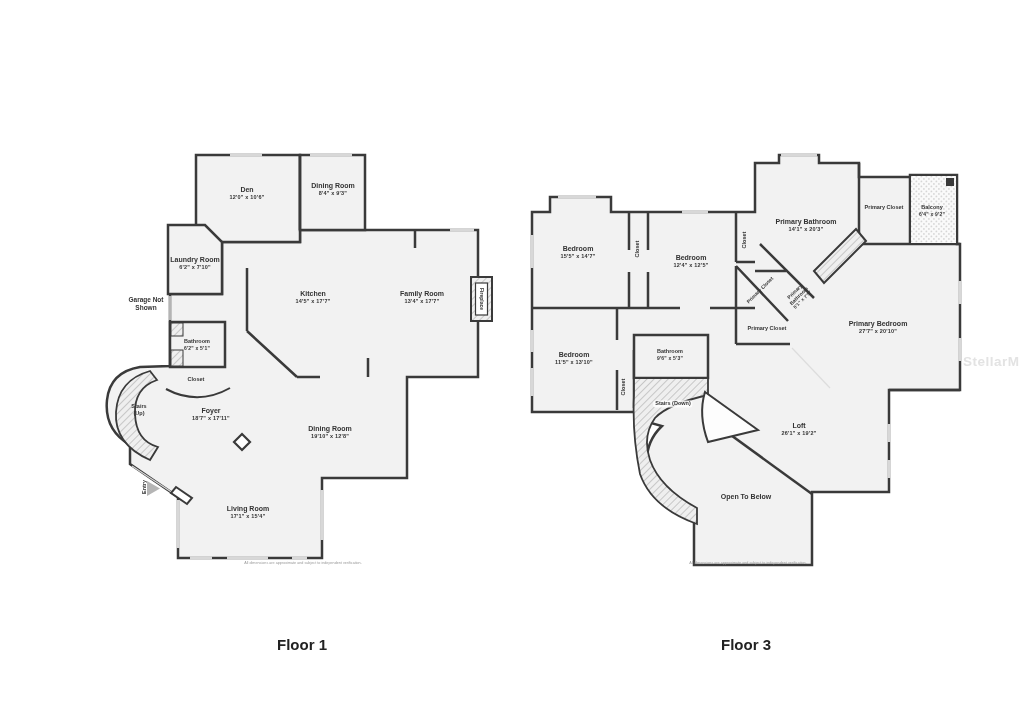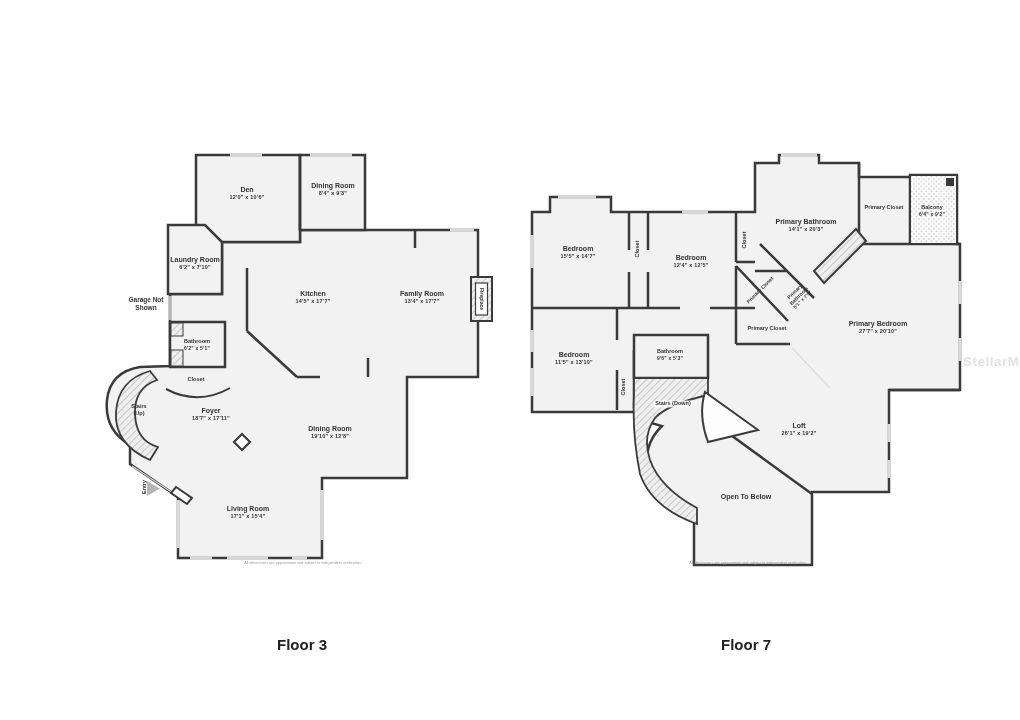--- a/index.html
+++ b/index.html
@@ -225,18 +225,18 @@
     <span class="nm">Loft</span>
     <span class="dm">26'1" x 19'2"</span>
   </div>
   <div class="lbl" style="left:746px;top:497px">
     <span class="nm">Open To Below</span>
   </div>
 
   <div class="disclaimer" style="left:303px;top:563px">All dimensions are approximate and subject to independent verification.</div>
   <div class="disclaimer" style="left:748px;top:563px">All dimensions are approximate and subject to independent verification.</div>
 
-  <div class="floor-title" style="left:302px;top:644px">Floor 3</div>
-  <div class="floor-title" style="left:746px;top:644px">Floor 7</div>
+  <div class="floor-title" style="left:302px;top:644px">Floor 1</div>
+  <div class="floor-title" style="left:746px;top:644px">Floor 3</div>
 
   <div class="watermark" style="left:963px;top:354px">StellarMLS</div>
 
 </div>
 
 </body></html>

